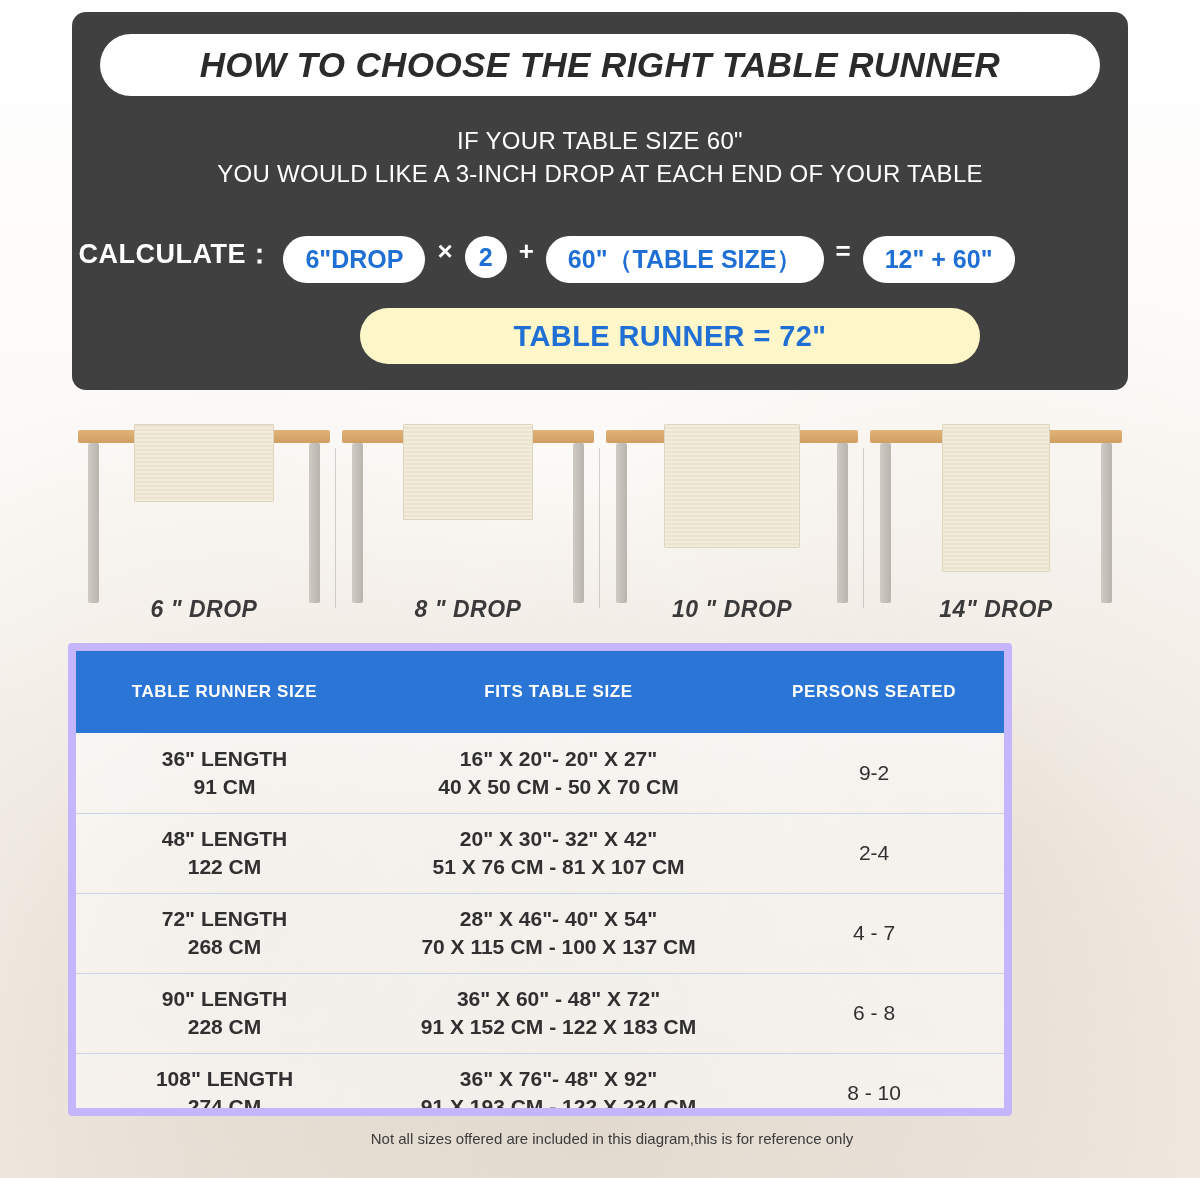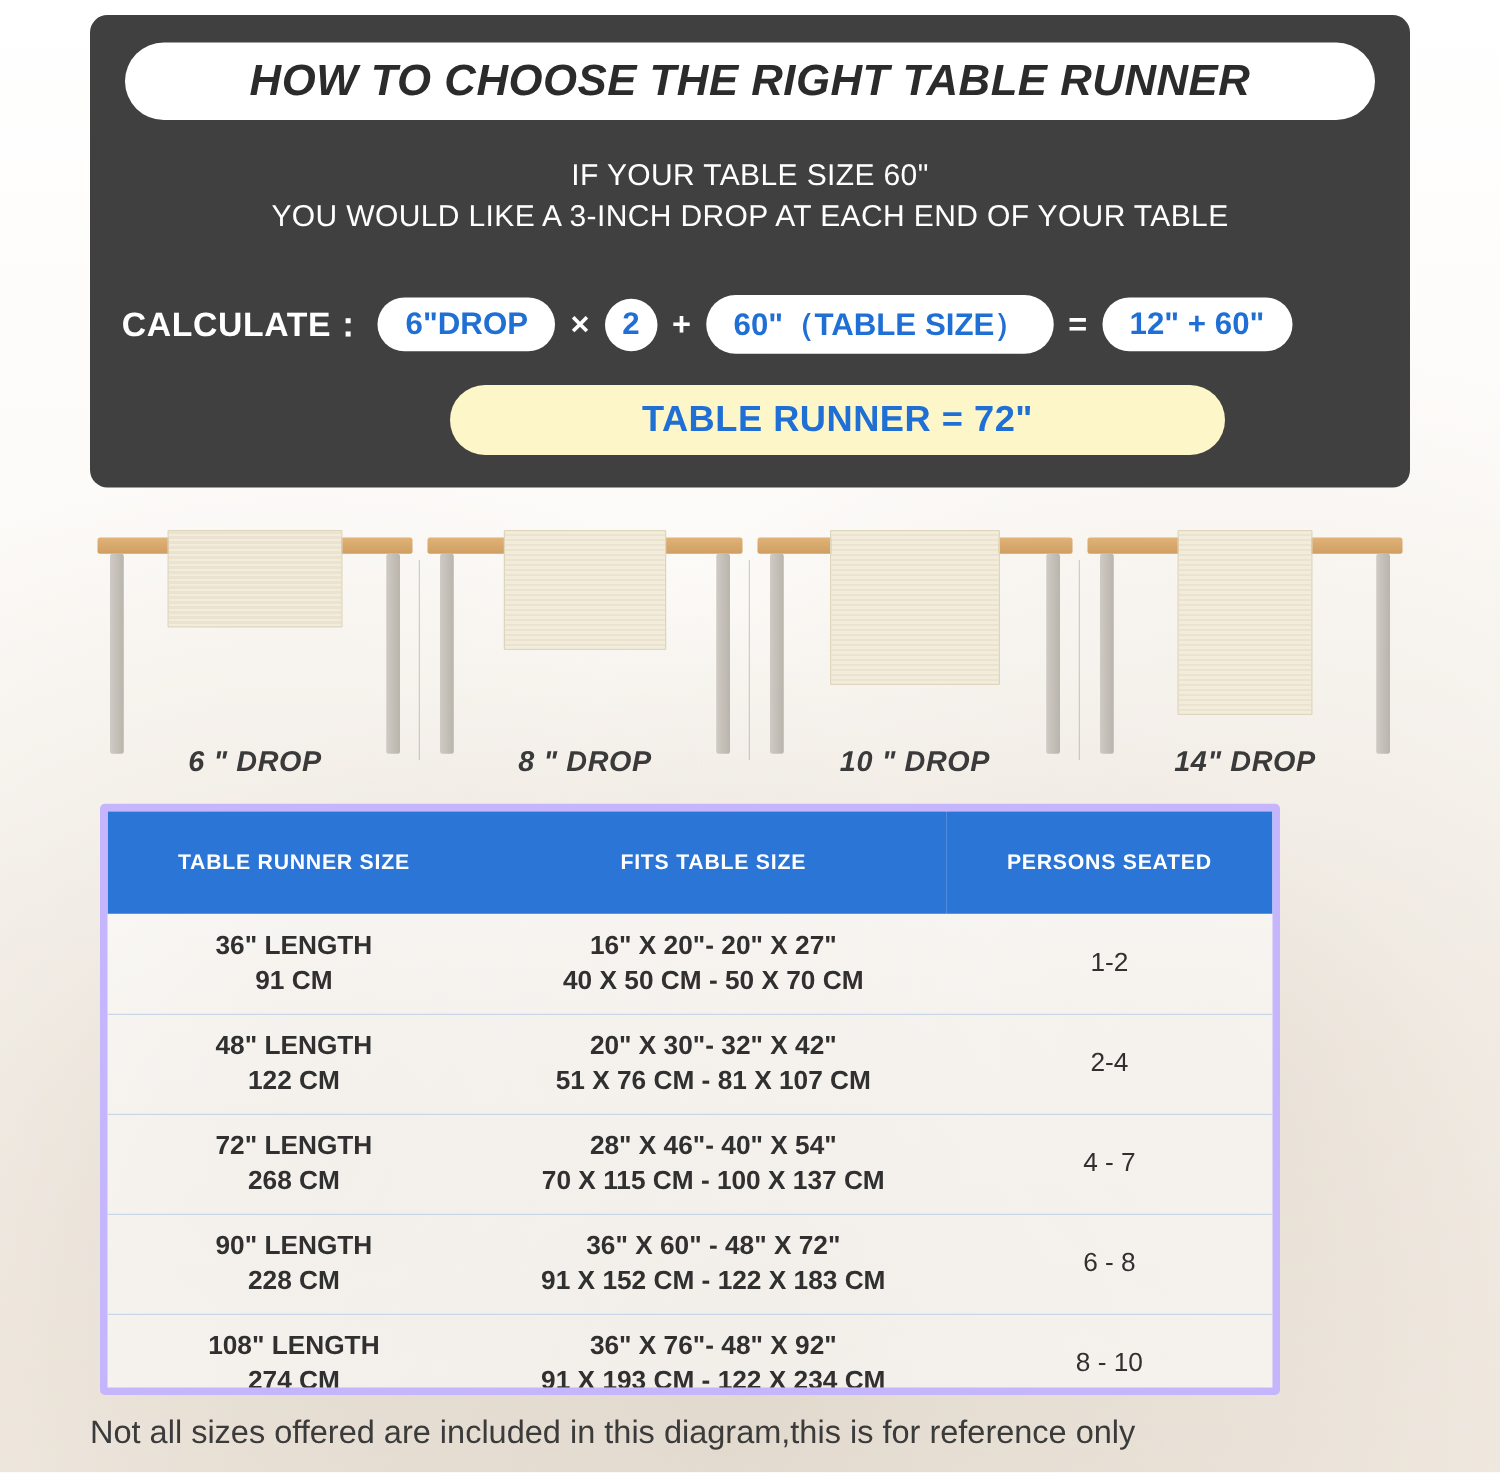--- a/index.html
+++ b/index.html
@@ -57,24 +57,22 @@
     color: #ffffff;
     font-size: 24px;
     line-height: 33px;
     letter-spacing: 0.3px;
   }
   .calc-row {
     position: absolute;
     left: 0; top: 224px;
     width: 949px;
     display: flex;
-    align-items: center;
     justify-content: center;
     gap: 10px;
-    margin-left: 19px;
   }
   .calc-label {
     color: #ffffff;
     font-size: 27px;
     font-weight: bold;
     letter-spacing: 0.5px;
   }
   .pill {
     background: #ffffff;
     border-radius: 24px;
@@ -162,23 +160,23 @@
   .divider {
     position: absolute;
     top: 36px;
     width: 1px; height: 160px;
     background: rgba(130,130,130,0.35);
   }
 
   
   .table-card {
     position: absolute;
-    left: 80px; top: 643px;
+    left: 68px; top: 643px;
     width: 944px; height: 473px;
-    border: 6px solid #c4b5fd;
+    border: 8px solid #c4b5fd;
     border-radius: 4px;
     overflow: hidden;
     background: rgba(255,255,255,0.55);
   }
   table.size-table {
     width: 100%;
     border-collapse: collapse;
     table-layout: fixed;
   }
   table.size-table thead th {
@@ -198,24 +196,24 @@
     color: #303030;
     border-bottom: 1px solid #c9d6e6;
     line-height: 28px;
   }
   table.size-table tbody tr:last-child td { border-bottom: none; }
   td.col1 { font-weight: bold; }
   td.col2 { font-weight: bold; }
   td.col3 { font-weight: normal; font-size: 21px; }
   .footnote {
     position: absolute;
-    left: 72px; top: 1130px;
+    left: 84px; top: 1130px;
     width: 1056px;
-    text-align: left;
-    font-size: 26px;
+    text-align: center;
+    font-size: 15px;
     color: #3b3b3b;
   }
 </style>
 </head>
 <body>
 
 <div class="page">
   <div class="bg-wash"></div>
 
   <div class="hero">
@@ -293,21 +291,21 @@
       <tbody>
         <tr>
           <td class="col1">
             <div>36" LENGTH</div>
             <div>91 CM</div>
           </td>
           <td class="col2">
             <div>16" X 20"- 20" X 27"</div>
             <div>40 X 50 CM - 50 X 70 CM</div>
           </td>
-          <td class="col3">1-2</td>
+          <td class="col3">9-2</td>
         </tr>
         <tr>
           <td class="col1">
             <div>48" LENGTH</div>
             <div>122 CM</div>
           </td>
           <td class="col2">
             <div>20" X 30"- 32" X 42"</div>
             <div>51 X 76 CM - 81 X 107 CM</div>
           </td>

